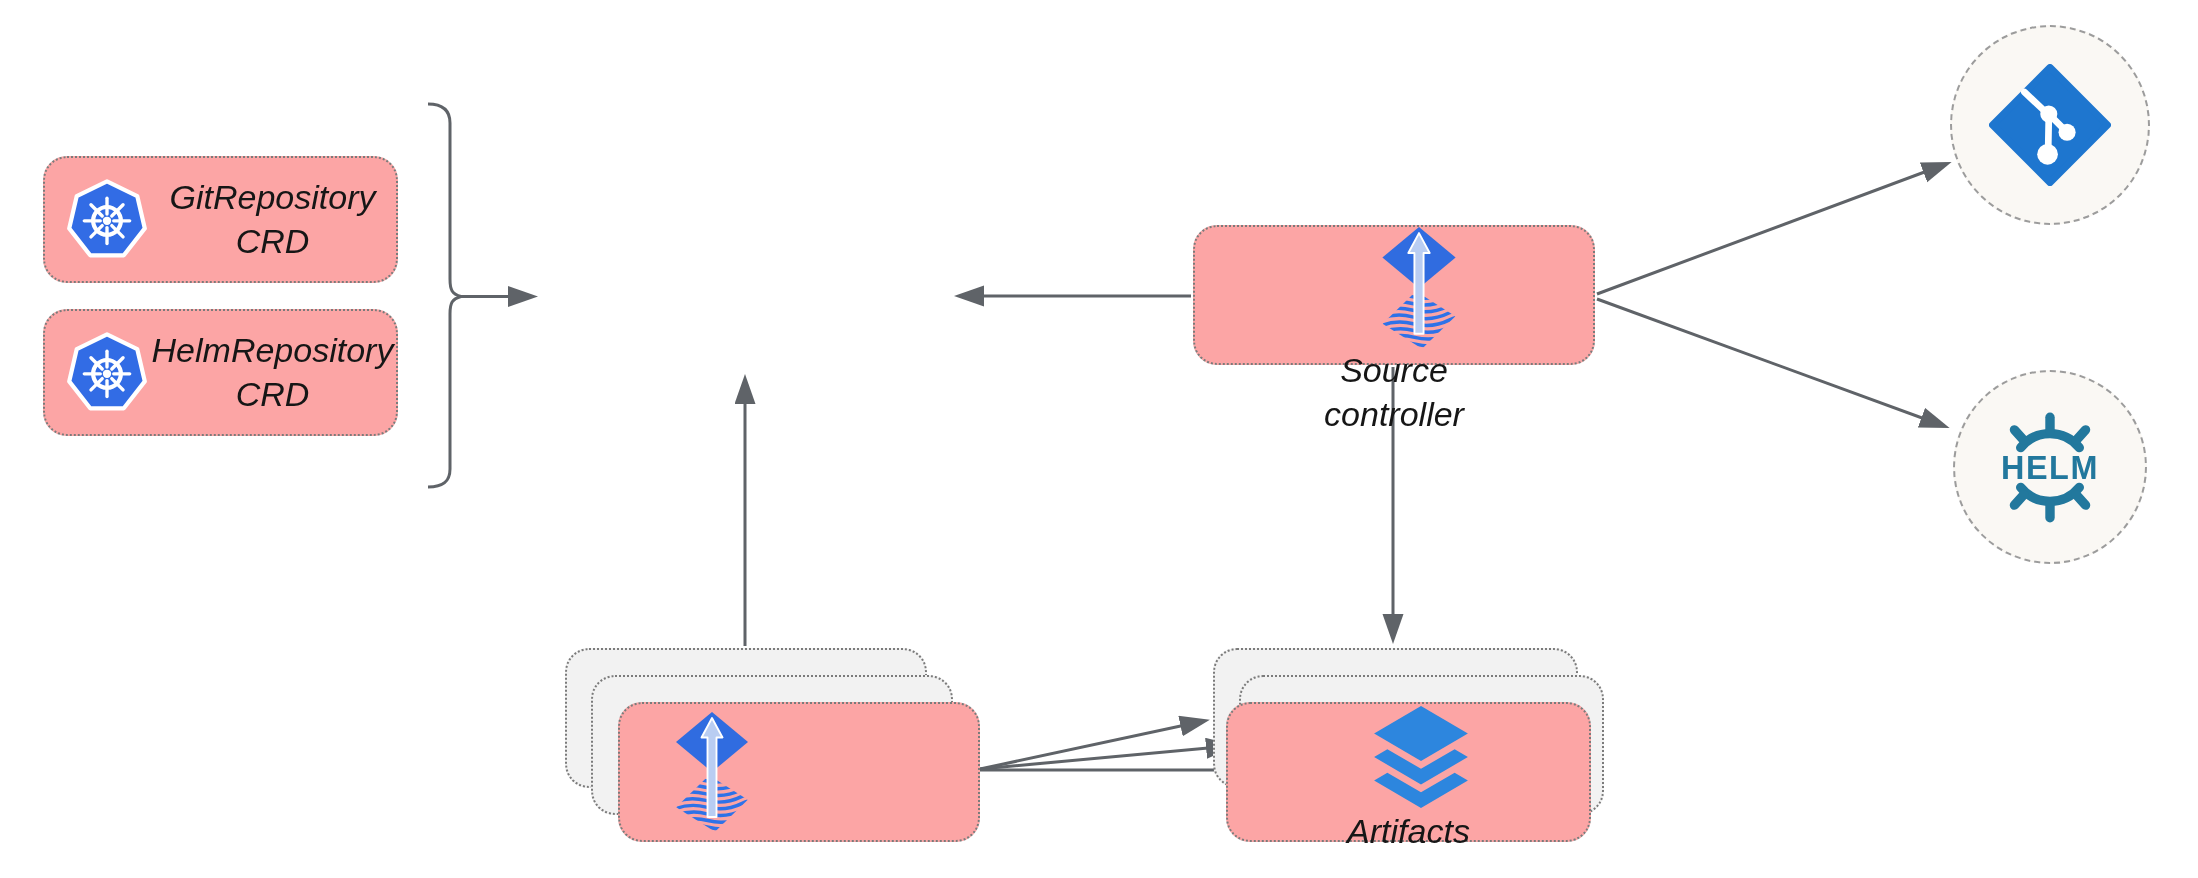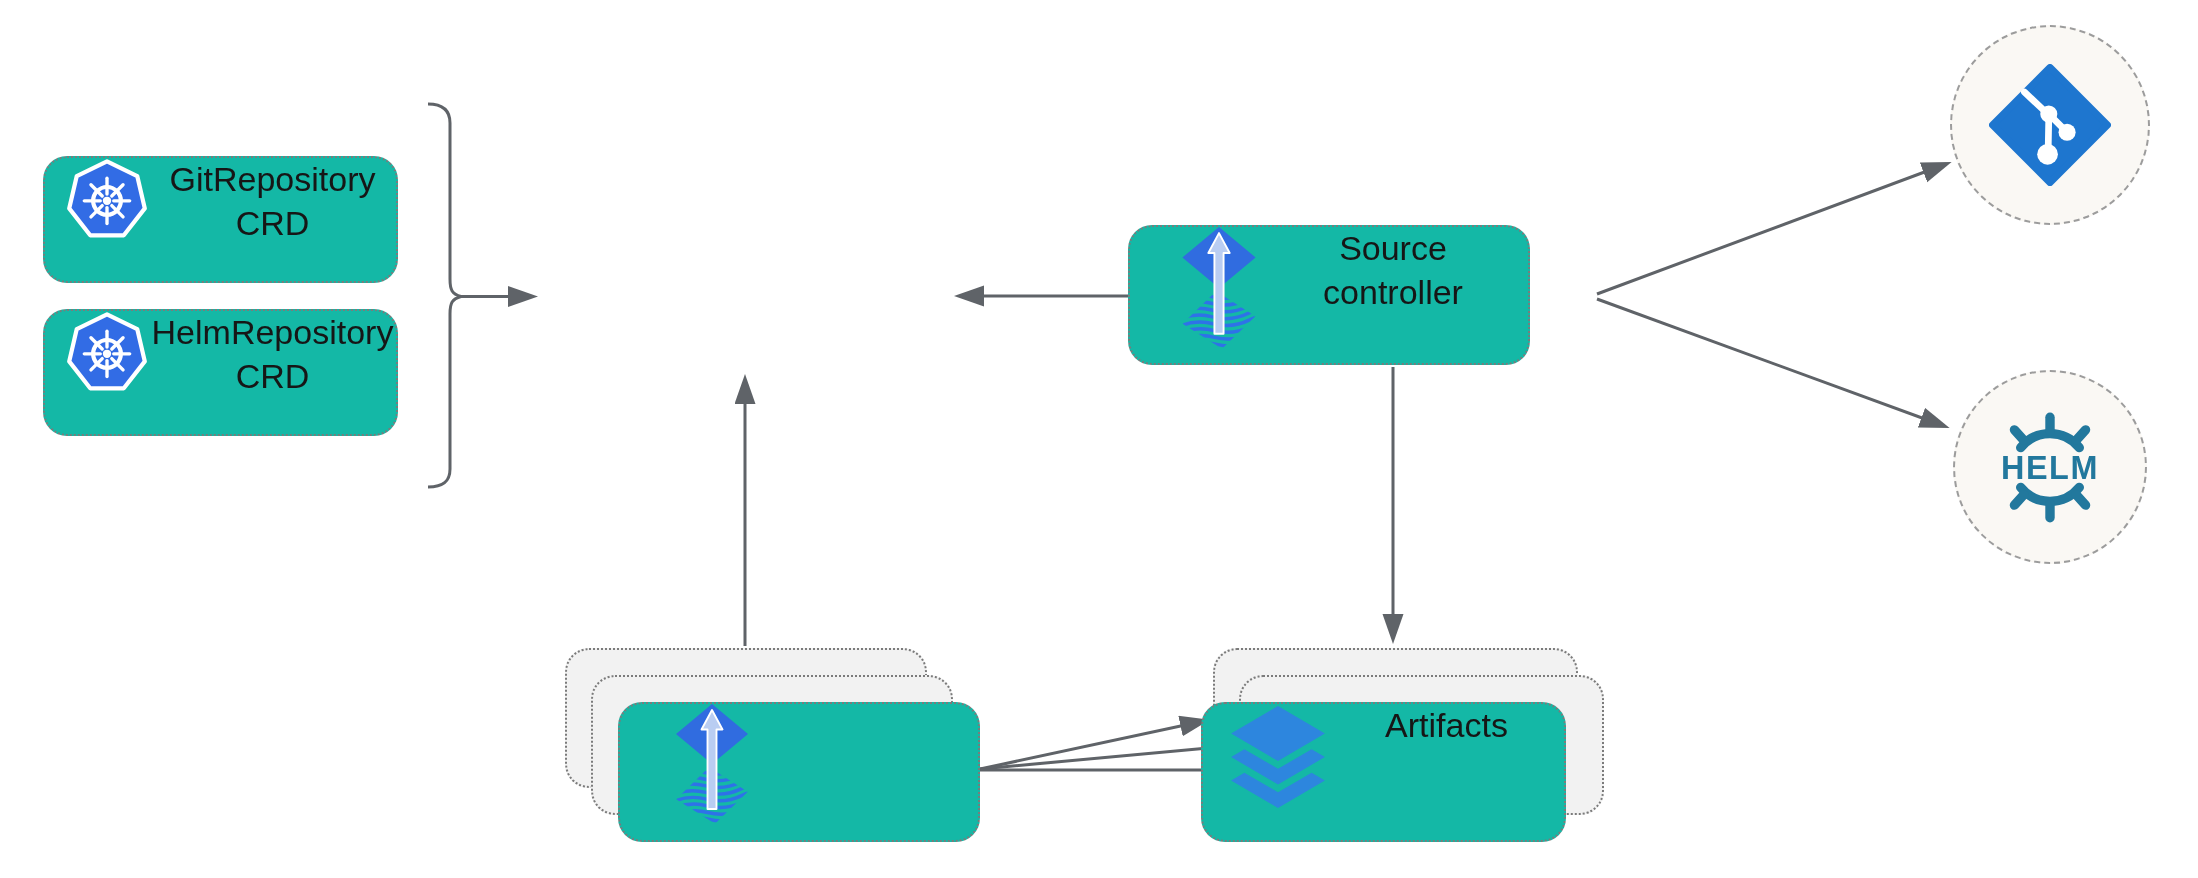--- a/index.html
+++ b/index.html
@@ -7,25 +7,25 @@
     position:relative;
     width:2198px;height:878px;
     background:#ffffff;
     font-family:"Liberation Sans","DejaVu Sans",sans-serif;
     color:#161616;
     overflow:hidden;
   }
   .edges{position:absolute;left:0;top:0;width:2198px;height:878px;pointer-events:none;}
   .box{
     position:absolute;
-    background:#14b8a6;
+    background:#fca5a5;
     border:2px dotted #7b7b7b;
     border-radius:24px;
     box-sizing:border-box;
-    display:flex;align-items:flex-start;
+    display:flex;align-items:center;font-style:italic;
   }
   .stackbox{position:absolute;background:#f2f2f2;border:2px dotted #7b7b7b;border-radius:24px;box-sizing:border-box;}
   .label{
     font-size:34px;line-height:1.28;text-align:center;
     flex:1;min-width:0;
   }
   .nowrap{white-space:nowrap;}
   .circle{
     position:absolute;
     background:#faf8f4;
@@ -144,38 +144,38 @@
   </div>
 
   <div class="box" style="left:43px;top:309px;width:355px;height:127px;">
     <svg class="icon" style="width:84px;height:84px;margin-left:20px;">
         <use href="#sym-k8s"></use>
       </svg>
     <div class="label">HelmRepository CRD</div>
   </div>
 
 
-  <div class="box" style="left:1128px;top:225px;width:402px;height:140px;">
+  <div class="box" style="left:1193px;top:225px;width:402px;height:140px;flex-direction:column;">
     <svg class="icon" style="width:78px;height:122px;margin-left:50px;">
         <use href="#sym-flux"></use>
       </svg>
     <div class="label" style="max-width:210px;margin:0 auto;">Source controller</div>
   </div>
 
   <div class="stackbox" style="left:565px;top:648px;width:362px;height:140px;"></div>
   <div class="stackbox" style="left:591px;top:675px;width:362px;height:140px;"></div>
   <div class="box" style="left:618px;top:702px;width:362px;height:140px;">
     <svg class="icon" style="width:76px;height:120px;margin-left:54px;">
         <use href="#sym-flux"></use>
       </svg>
   </div>
 
   <div class="stackbox" style="left:1213px;top:648px;width:365px;height:140px;"></div>
   <div class="stackbox" style="left:1239px;top:675px;width:365px;height:140px;"></div>
-  <div class="box" style="left:1201px;top:702px;width:365px;height:140px;">
+  <div class="box" style="left:1226px;top:702px;width:365px;height:140px;flex-direction:column;">
     <svg class="icon" style="width:102px;height:106px;margin-left:24px;">
         <use href="#sym-layers"></use>
       </svg>
     <div class="label">Artifacts</div>
   </div>
 
   <div class="circle" style="left:1950px;top:25px;width:200px;height:200px;">
     <svg class="icon" style="width:122px;height:122px;">
         <use href="#sym-git"></use>
       </svg>

